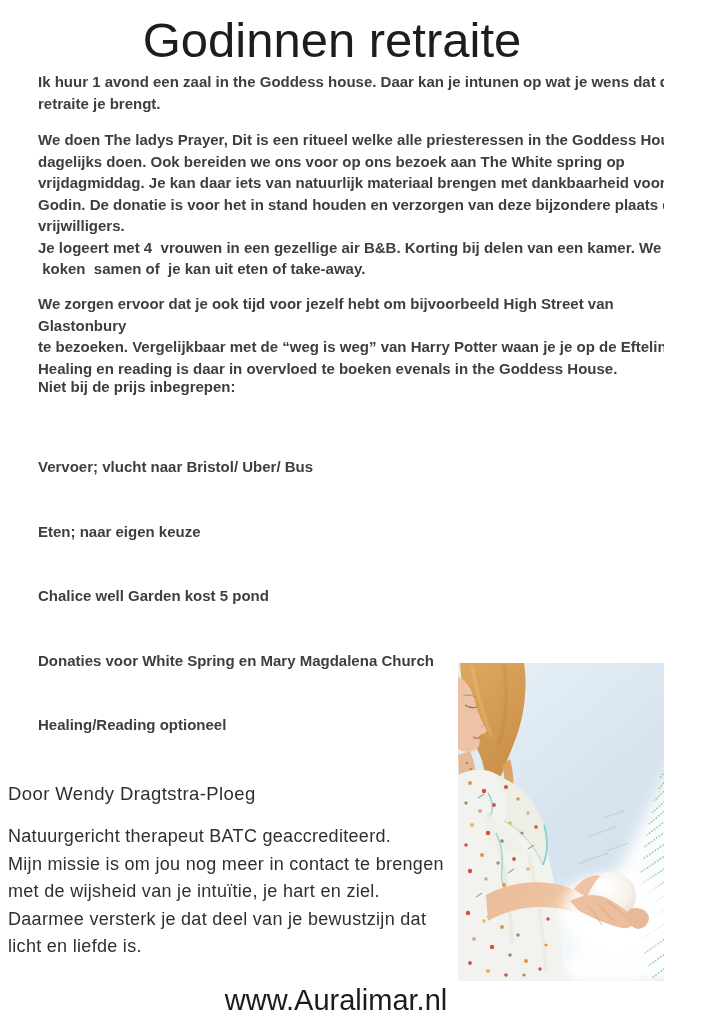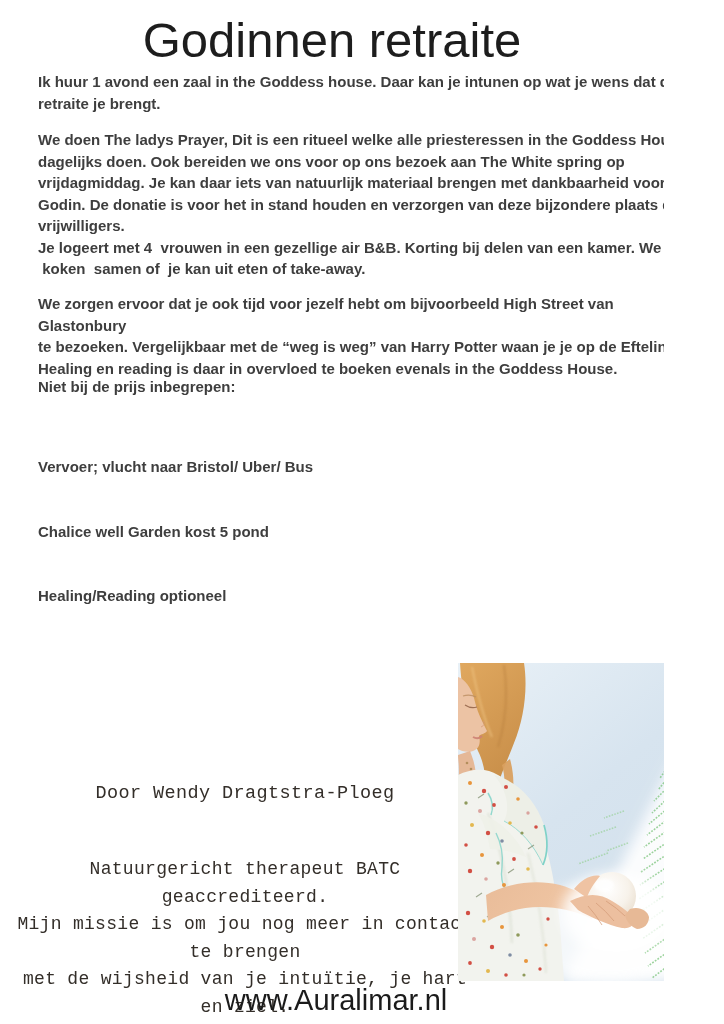--- a/index.html
+++ b/index.html
@@ -25,26 +25,26 @@
   }
   #p1{top:71px;}
   #p2{top:129px;}
   #p3{top:293px;}
   #p4{top:376px;}
   #notlist{top:413px;}
   #p6{top:554px;}
   #notlist div{white-space:pre-wrap;}
   .serifblock{
     position:absolute;left:8px;width:474px;
-    text-align:center;
-    font-family:Liberation Mono, monospace;
+    text-align:left;
+    font-family:Liberation Sans, sans-serif;
     color:#332e29;
   }
   #byline{top:781px;font-size:18.5px;line-height:26px;letter-spacing:.4px;}
-  #bio{top:856px;font-size:18px;line-height:27.5px;letter-spacing:.3px;white-space:pre-line;}
+  #bio{top:823px;font-size:18px;line-height:27.5px;letter-spacing:.3px;white-space:pre-line;}
   .footer{
     position:absolute;top:983px;left:0;right:0;
     text-align:center;
     font-size:29px;line-height:1.2;color:#1b1b1b;padding-left:8px;
   }
   .photo{
     position:absolute;left:458px;top:663px;
     width:266px;height:318px;overflow:hidden;
   }
   .photo svg{display:block;}
@@ -68,21 +68,23 @@
  koken  samen of  je kan uit eten of take-away.</div>
 
   <div class="bodyblock" id="p4">Niet bij de prijs inbegrepen:</div>
 
   <div class="bodyblock" id="p3">We zorgen ervoor dat je ook tijd voor jezelf hebt om bijvoorbeeld High Street van Glastonbury
 te bezoeken. Vergelijkbaar met de “weg is weg” van Harry Potter waan je je op de Efteling.
 Healing en reading is daar in overvloed te boeken evenals in the Goddess House.</div>
 
   <div class="bodyblock" id="notlist">
     <div>Vervoer; vlucht naar Bristol/ Uber/ Bus</div>
+    <div>Eten; naar eigen keuze</div>
     <div>Chalice well Garden kost 5 pond</div>
+    <div>Donaties voor White Spring en Mary Magdalena Church</div>
     <div>Healing/Reading optioneel</div>
   </div>
 
 
   <div class="serifblock" id="byline">Door Wendy Dragtstra-Ploeg</div>
 
   <div class="serifblock" id="bio">Natuurgericht therapeut BATC geaccrediteerd.
 Mijn missie is om jou nog meer in contact te brengen
 met de wijsheid van je intuïtie, je hart en ziel.
 Daarmee versterk je dat deel van je bewustzijn dat

